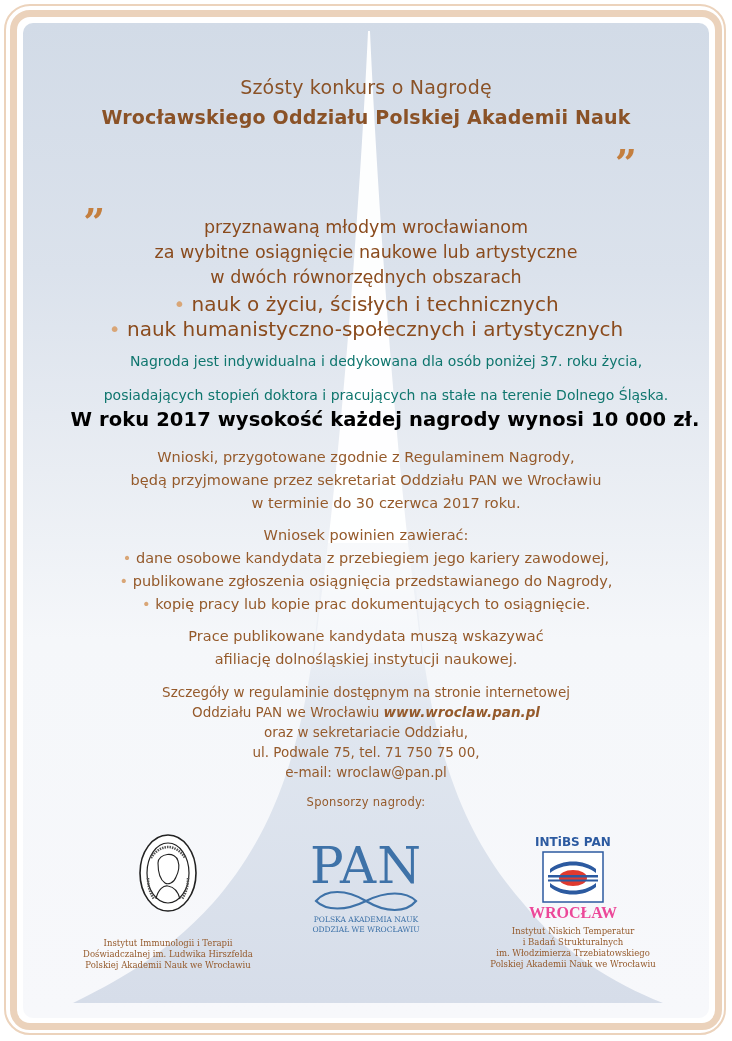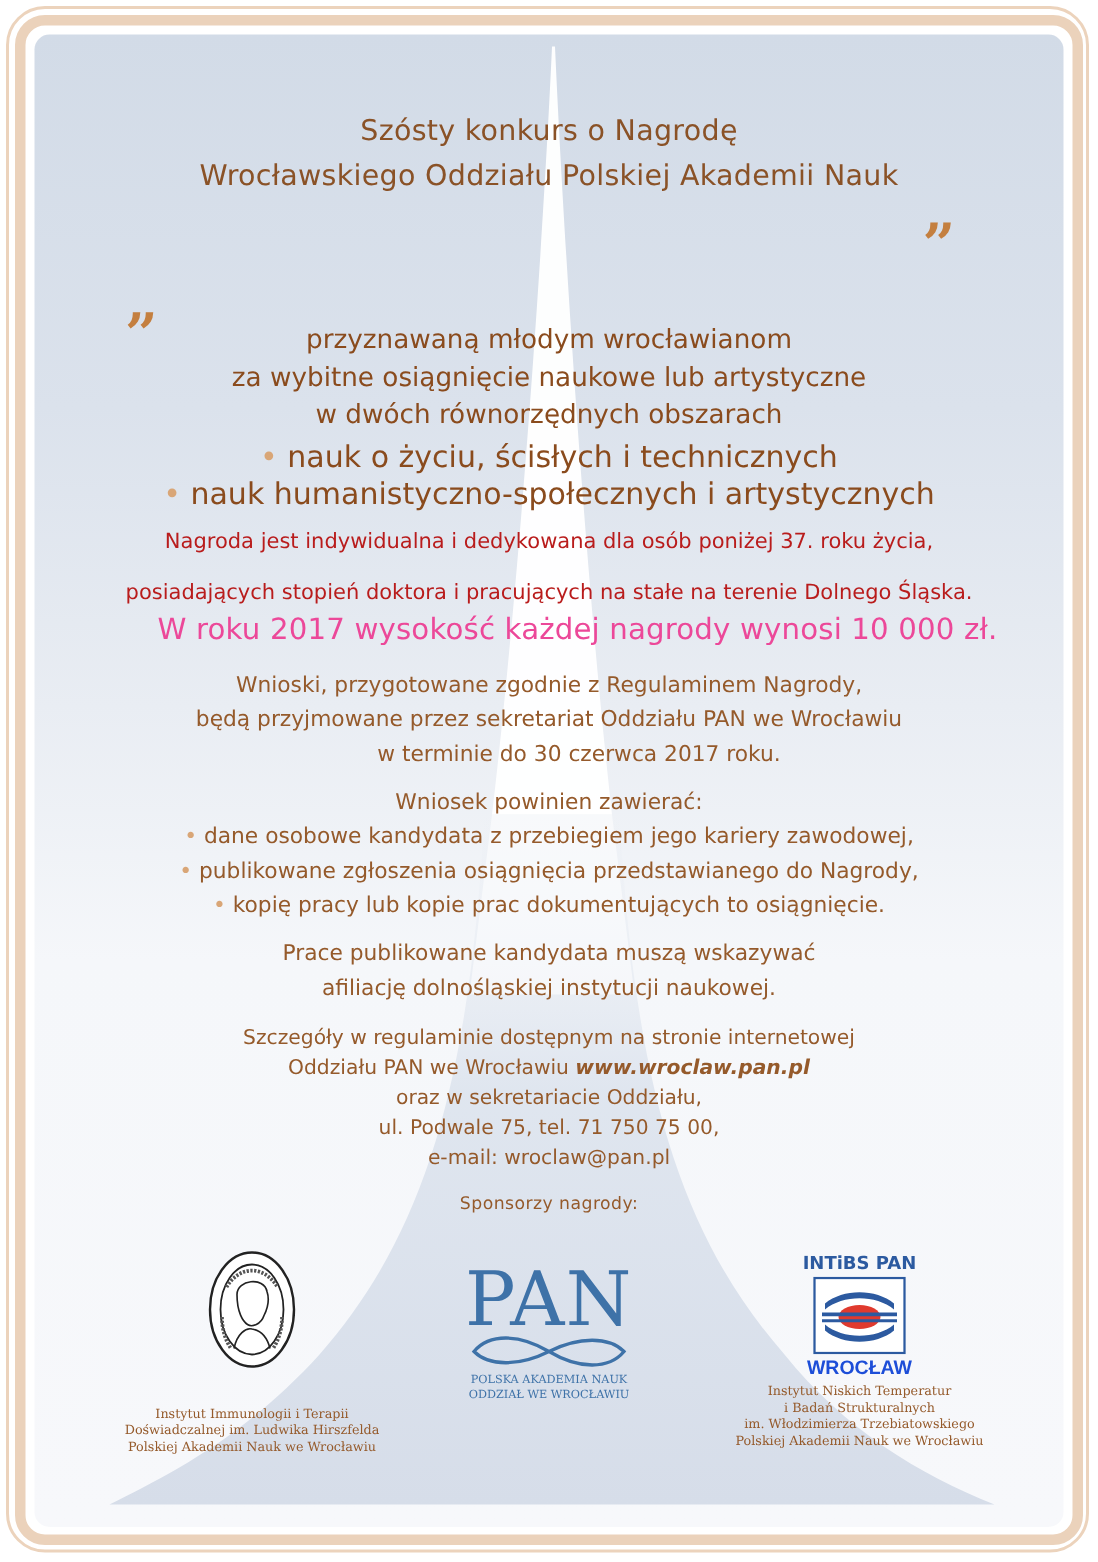--- a/index.html
+++ b/index.html
@@ -33,32 +33,32 @@
     .title {
       font-family: "DejaVu Serif", serif; font-size: 38px; color: #8a4714;
       letter-spacing: 0.5px;
     }
     .quote { font-family: "DejaVu Serif", serif; font-weight: bold; color: #c47f3f; position: absolute; font-size: 38px; }
     .q-open { left: 61px; top: 155px; }
     .q-close { left: 592px; top: 117px; }
     .intro { font-size: 17.5px; line-height: 26px; color: #8a4b1d; }
     .bullet-dot { color: #d9a677; }
     .area { font-size: 20px; line-height: 26px; color: #8a4b1d; }
-    .eligibility { font-size: 14px; line-height: 21px; color: #b91c1c; }
-    .amount { font-size: 19.5px; font-weight: normal; color: #ec4899; letter-spacing: 0.1px; padding-left: 19px; }
+    .eligibility { font-size: 14px; line-height: 21px; color: #0f766e; padding-left: 20px; }
+    .amount { font-size: 19.5px; font-weight: bold; color: #000000; letter-spacing: 0.1px; padding-left: 19px; }
     .body { font-size: 14.5px; line-height: 22px; color: #955a2b; }
     .details { font-size: 13.5px; line-height: 20px; color: #955a2b; }
     .sponsors-label { font-size: 11.5px; color: #955a2b; letter-spacing: 0.3px; }
 
     .sponsor { position: absolute; text-align: center; }
     .sponsor-caption { font-family: "DejaVu Serif", serif; font-size: 8.5px; line-height: 11px; color: #955a2b; white-space: nowrap; }
     .pan-logo-text { font-family: "DejaVu Serif", serif; font-size: 50px; color: #3e72a8; letter-spacing: 1px; line-height: 1; }
     .pan-sub { font-family: "DejaVu Serif", serif; font-size: 7.5px; line-height: 10px; color: #3e72a8; white-space: nowrap; }
     .intibs-head { font-family: "DejaVu Sans", sans-serif; font-weight: bold; font-size: 12px; color: #2c5aa0; letter-spacing: 0; }
-    .intibs-foot { font-family: Liberation Sans, sans-serif; font-weight: bold; font-size: 13px; color: #1d4ed8; }
+    .intibs-foot { font-family: Liberation Serif, serif; font-weight: bold; font-size: 16px; color: #ec4899; }
   </style>
 </head>
 <body>
 
 <div class="frame-outer"></div>
 <div class="frame-band"></div>
 
 <div class="panel">
   <svg class="spire" viewBox="0 0 686 995" width="686" height="995">
     <defs>
@@ -71,21 +71,21 @@
 
     <path d="M 300 520 C 290 700, 260 800, 190 880 C 140 935, 90 960, 50 980 L 640 980 C 590 960, 540 930, 500 880 C 430 800, 400 700, 390 520 Z" fill="url(#bellGrad)"></path>
 
     <path d="M 345 8 C 340 120, 325 350, 305 520 L 385 520 C 366 350, 352 120, 347 8 Z" fill="#ffffff" opacity="0.95"></path>
     <path d="M 305 520 C 300 560, 295 600, 290 640 L 400 640 C 395 600, 390 560, 385 520 Z" fill="#ffffff" opacity="0.55"></path>
   </svg>
 </div>
 
 <div class="content">
   <div class="txt subtitle" style="top:50px;">Szósty konkurs o Nagrodę</div>
-  <div class="txt subtitle" style="top:80px;">Wrocławskiego Oddziału Polskiej Akademii Nauk</div>
+  <div class="txt subtitle" style="top:80px;font-weight:bold;">Wrocławskiego Oddziału Polskiej Akademii Nauk</div>
 
   <span class="quote q-open">„</span>
   <span class="quote q-close">”</span>
 
   <div class="txt intro" style="top:191px;">przyznawaną młodym wrocławianom</div>
   <div class="txt intro" style="top:216px;">za wybitne osiągnięcie naukowe lub artystyczne</div>
   <div class="txt intro" style="top:241px;">w dwóch równorzędnych obszarach</div>
 
   <div class="txt area" style="top:268px;">
     <span class="bullet-dot">•</span>

